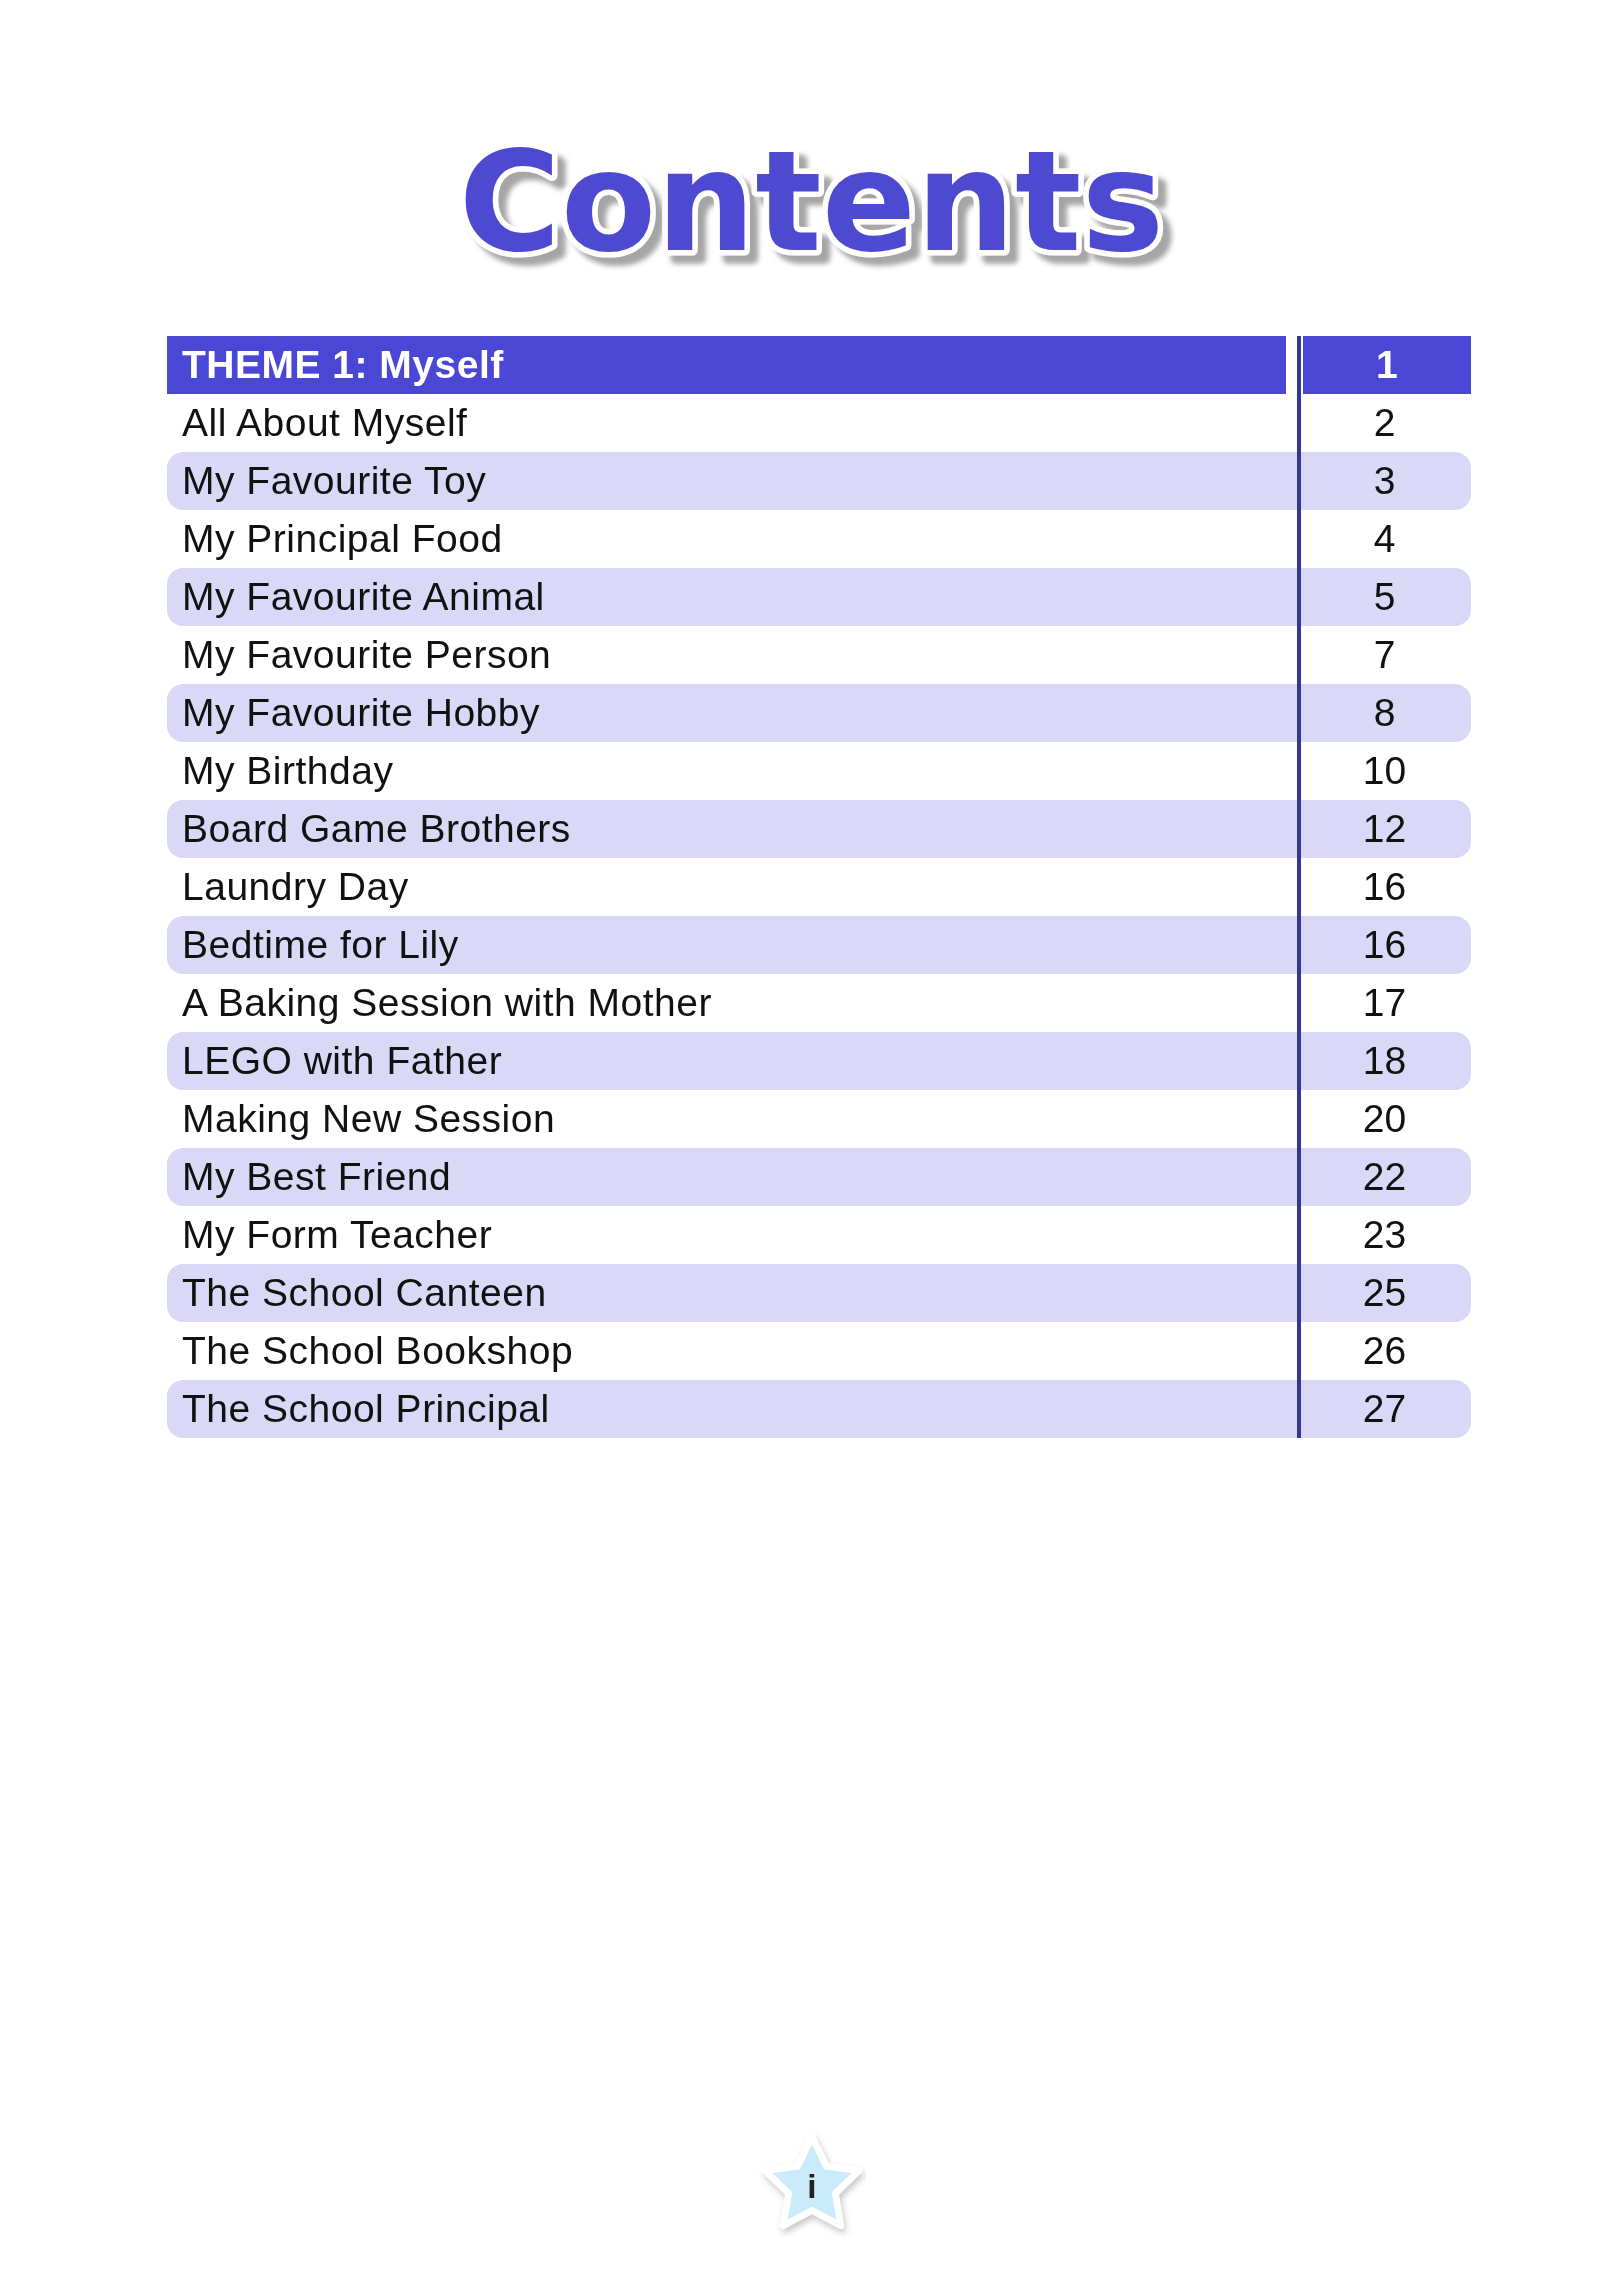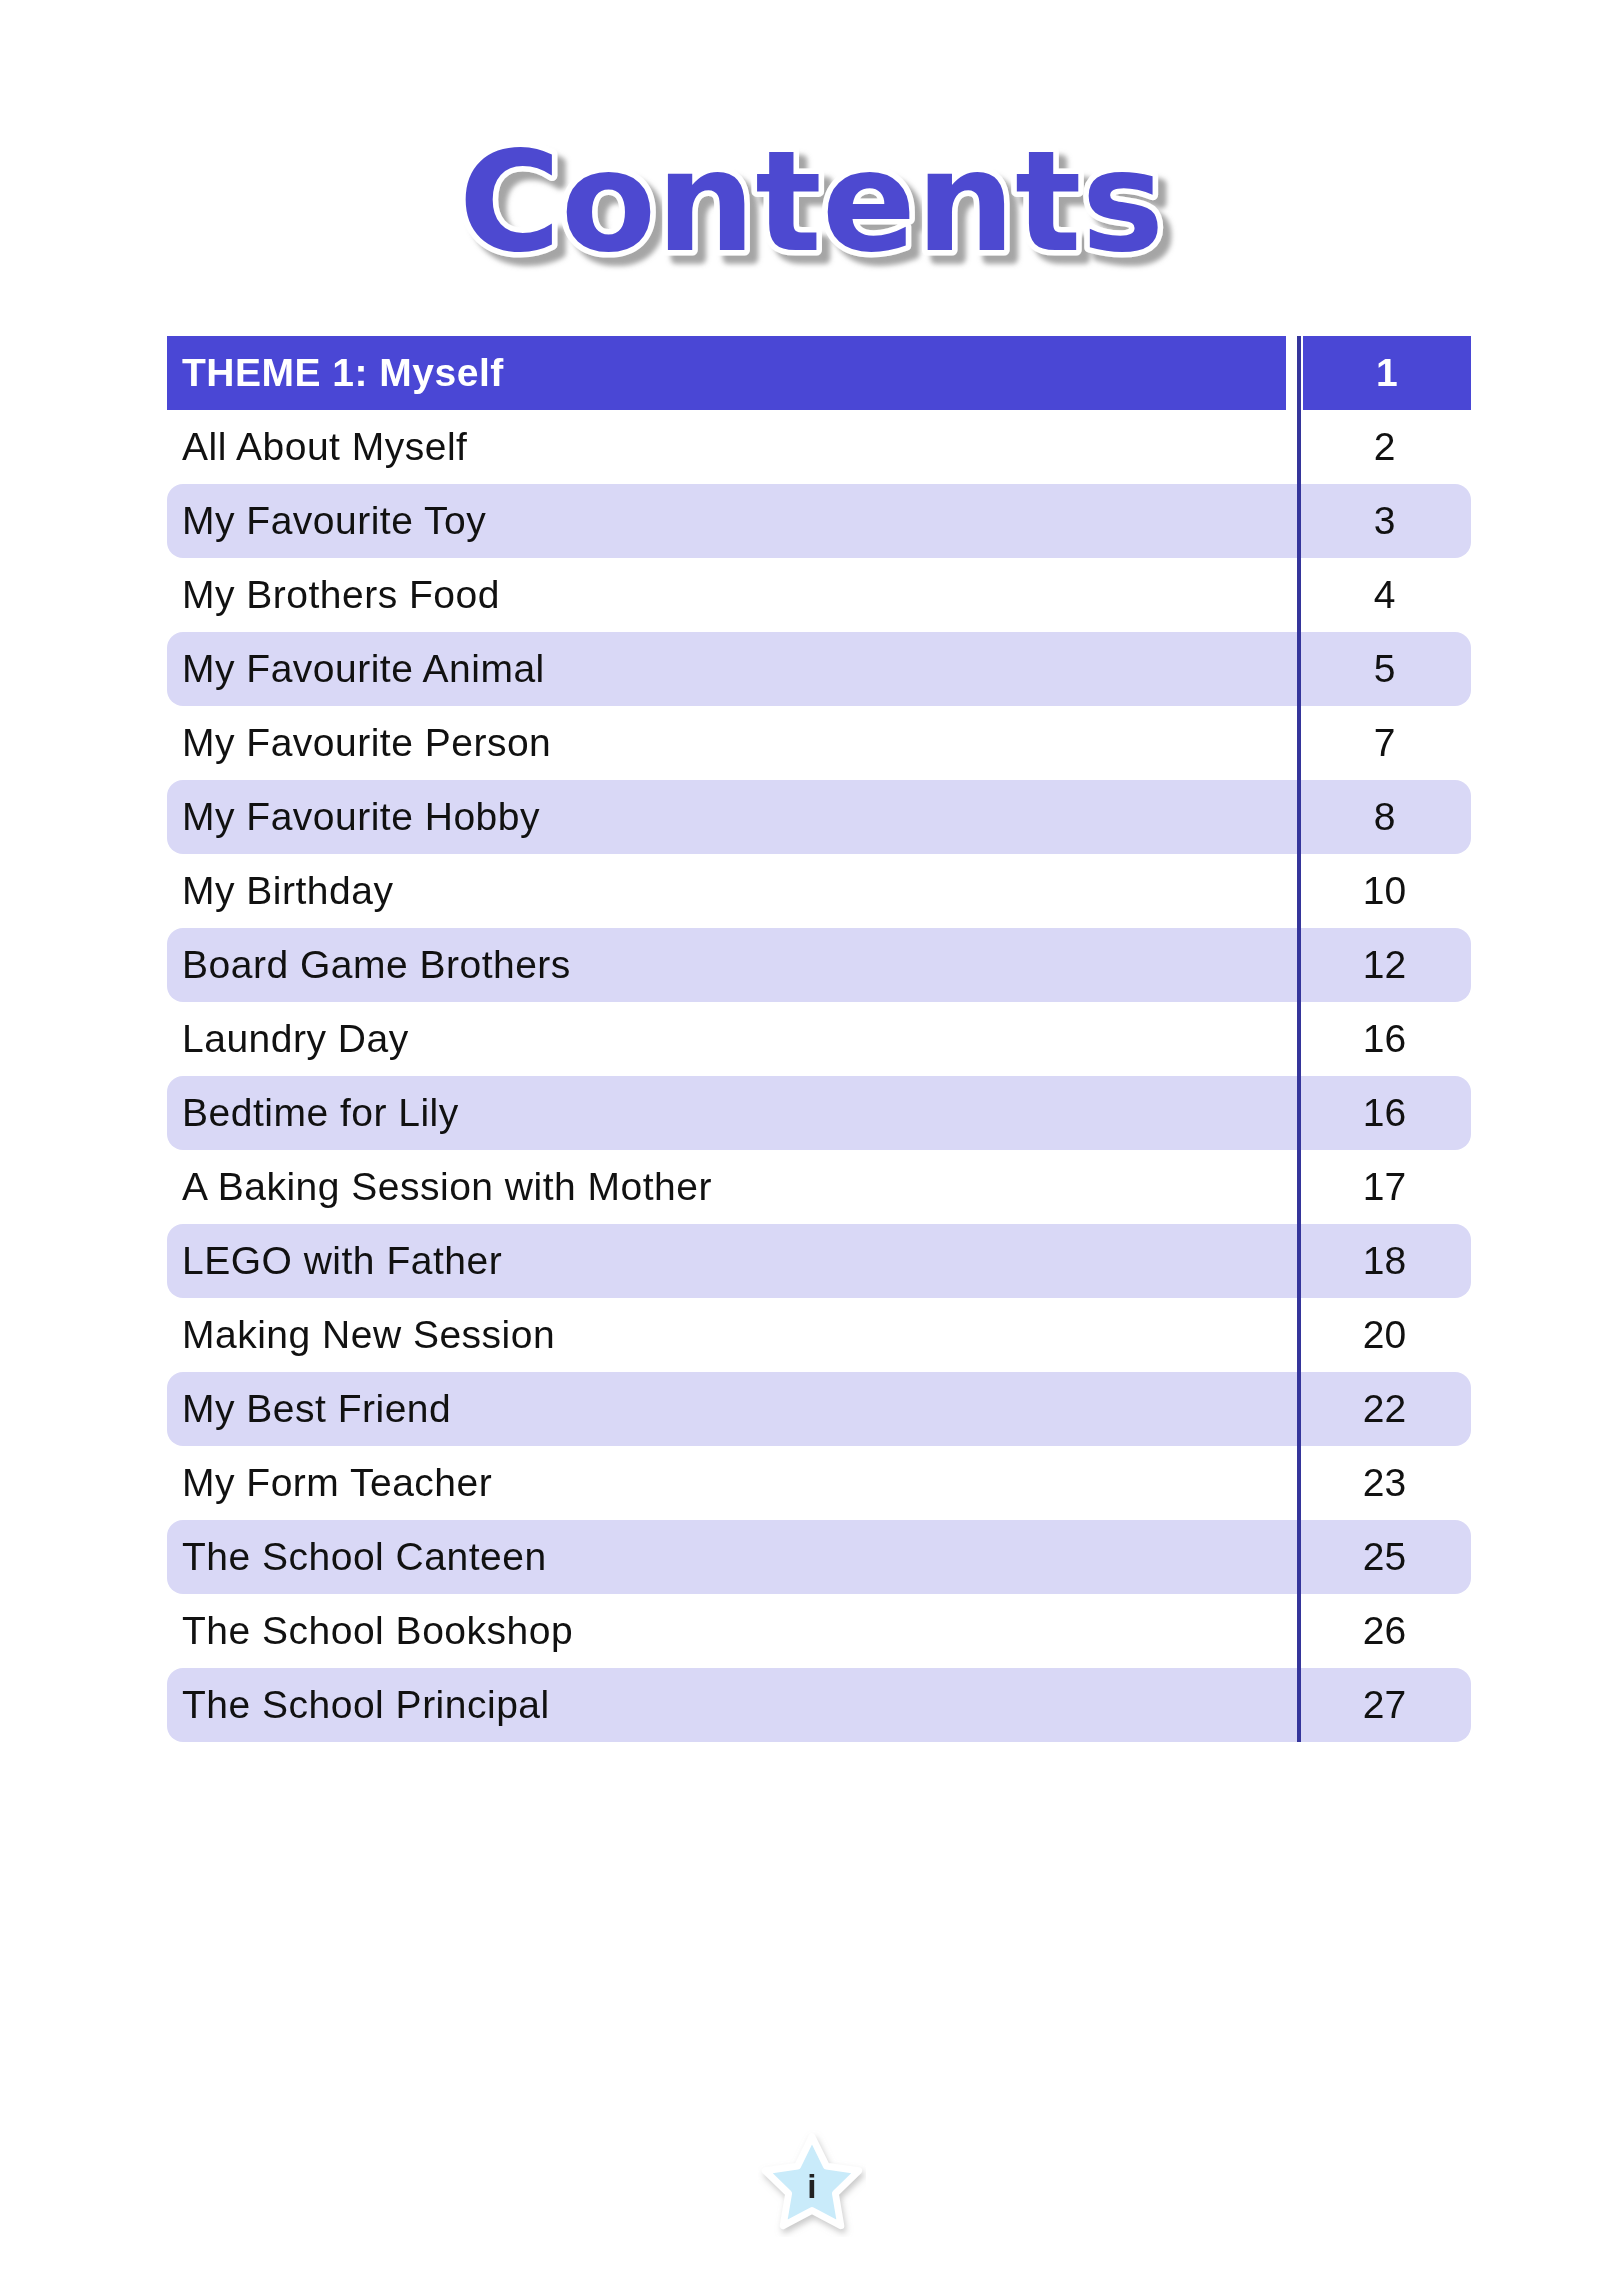--- a/index.html
+++ b/index.html
@@ -32,21 +32,21 @@
   .vline {
     position: absolute;
     left: 1130px;
     top: 0;
     height: 100%;
     width: 3.7px;
     background: var(--divider, #35359b);
     z-index: 3;
   }
   .row {
-    height: 74px;
+    height: 58px;
     display: flex;
     align-items: center;
     font-size: 39px;
     position: relative;
   }
   .item-row { background: var(--row_bg, #ffffff); color: var(--text, #111111); }
   .item-row.shaded { background: var(--alt_row_bg, #d9d8f6); border-radius: 16px; }
   .item-row .label {
     flex: 1;
     padding-left: 15px;
@@ -118,21 +118,21 @@
         </div>
         <div class="row item-row">
           <span class="label">All About Myself</span>
           <span class="pagenum">2</span>
         </div>
         <div class="row item-row shaded">
           <span class="label">My Favourite Toy</span>
           <span class="pagenum">3</span>
         </div>
         <div class="row item-row">
-          <span class="label">My Brothers Food</span>
+          <span class="label">My Principal Food</span>
           <span class="pagenum">4</span>
         </div>
         <div class="row item-row shaded">
           <span class="label">My Favourite Animal</span>
           <span class="pagenum">5</span>
         </div>
         <div class="row item-row">
           <span class="label">My Favourite Person</span>
           <span class="pagenum">7</span>
         </div>

